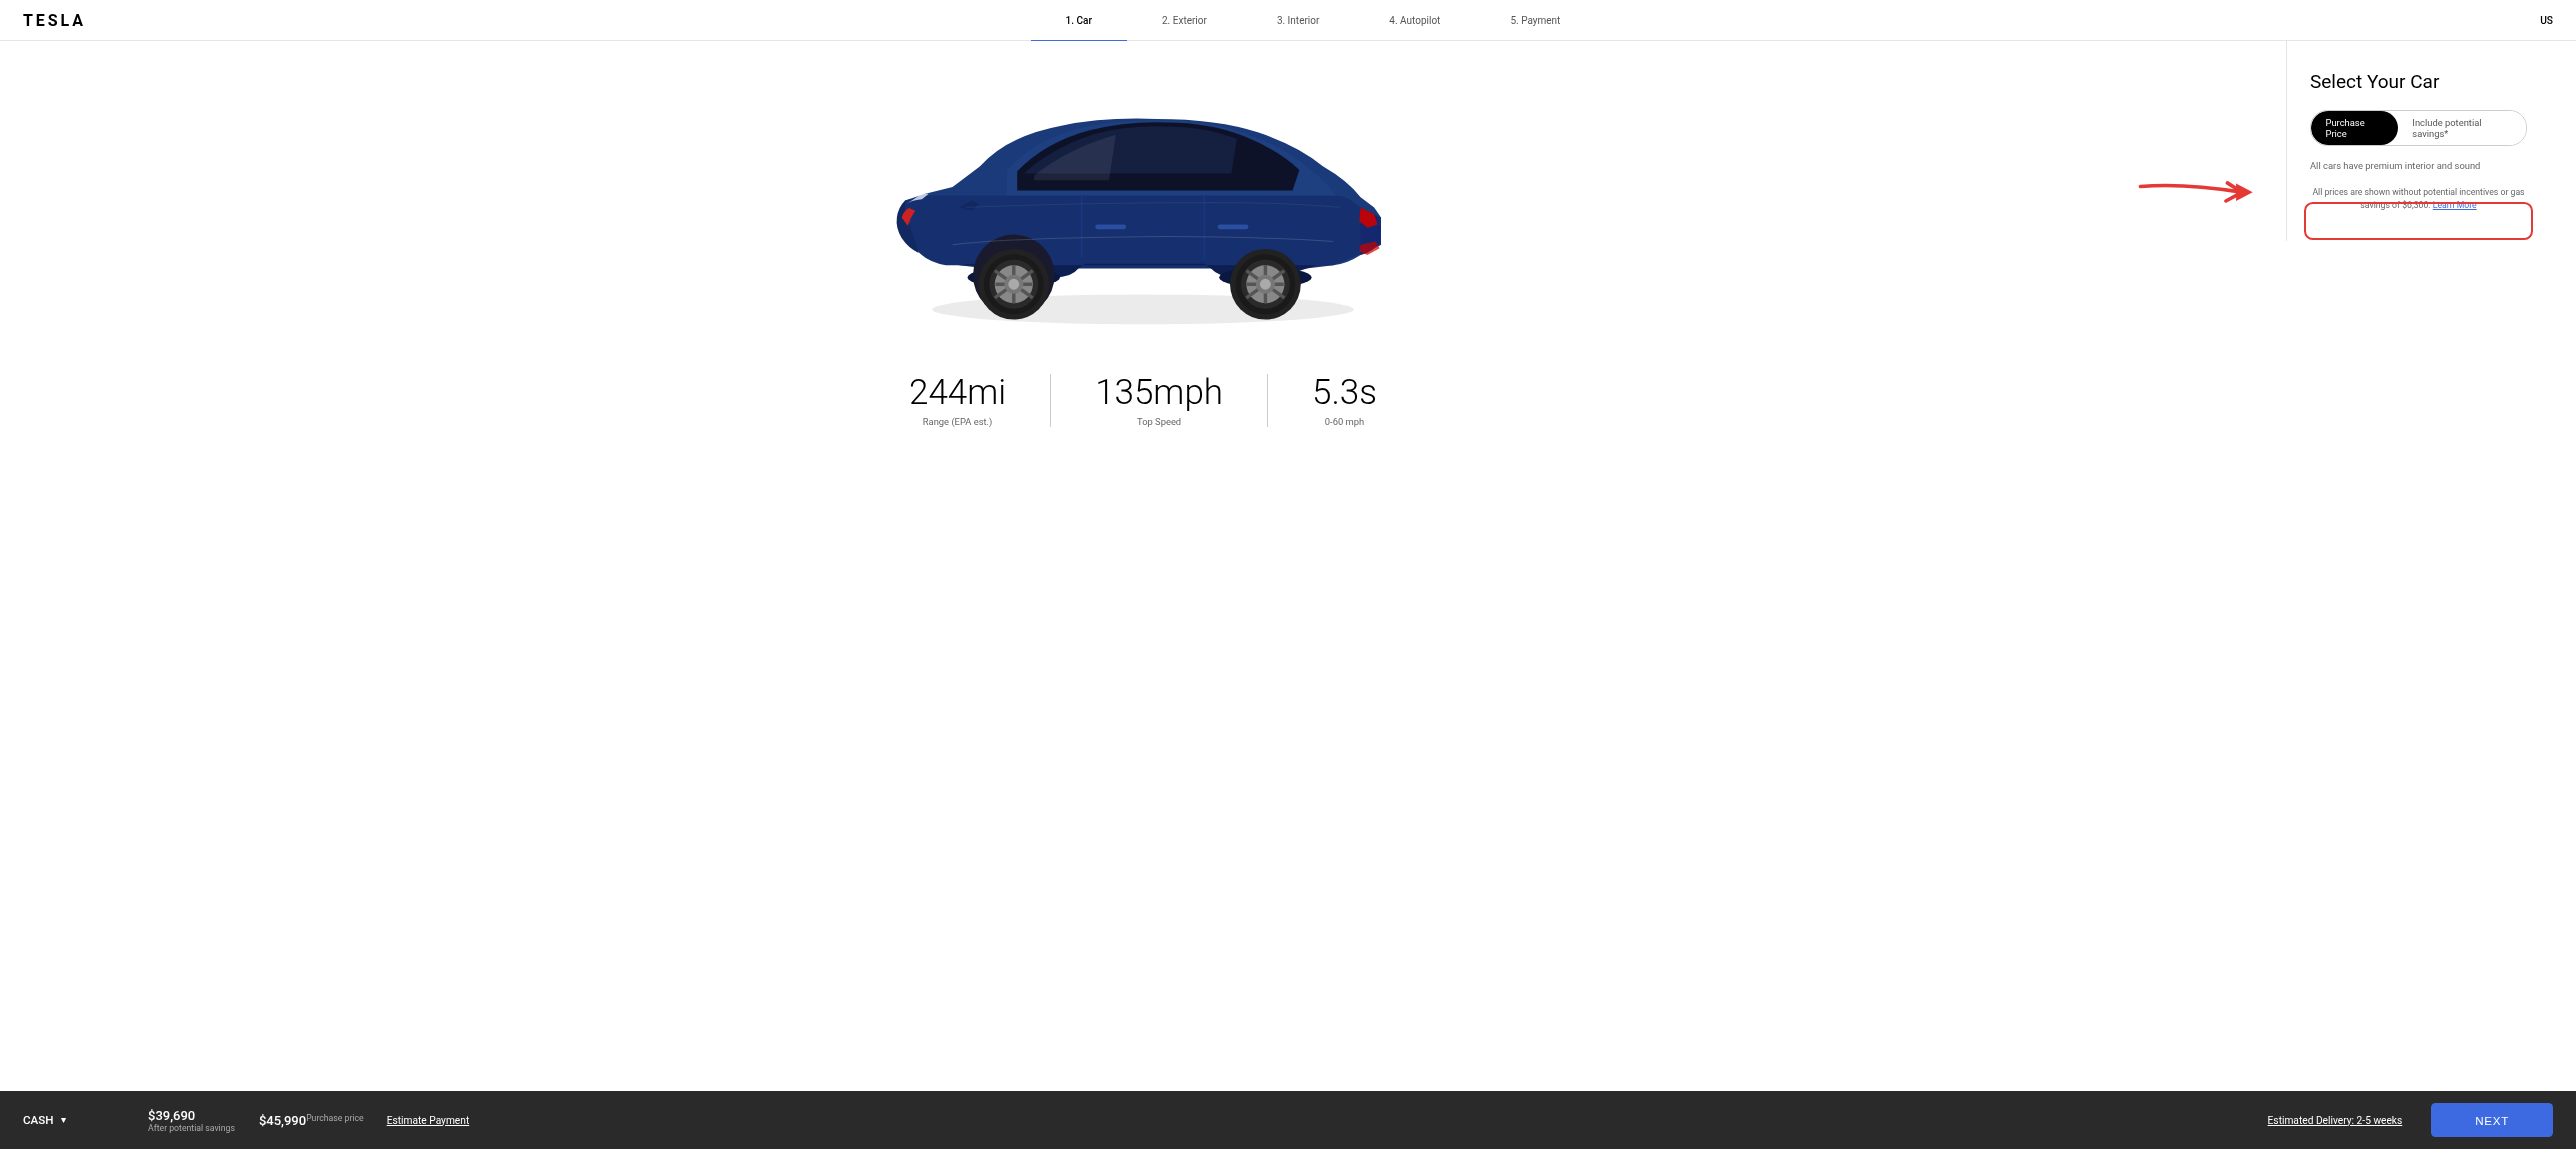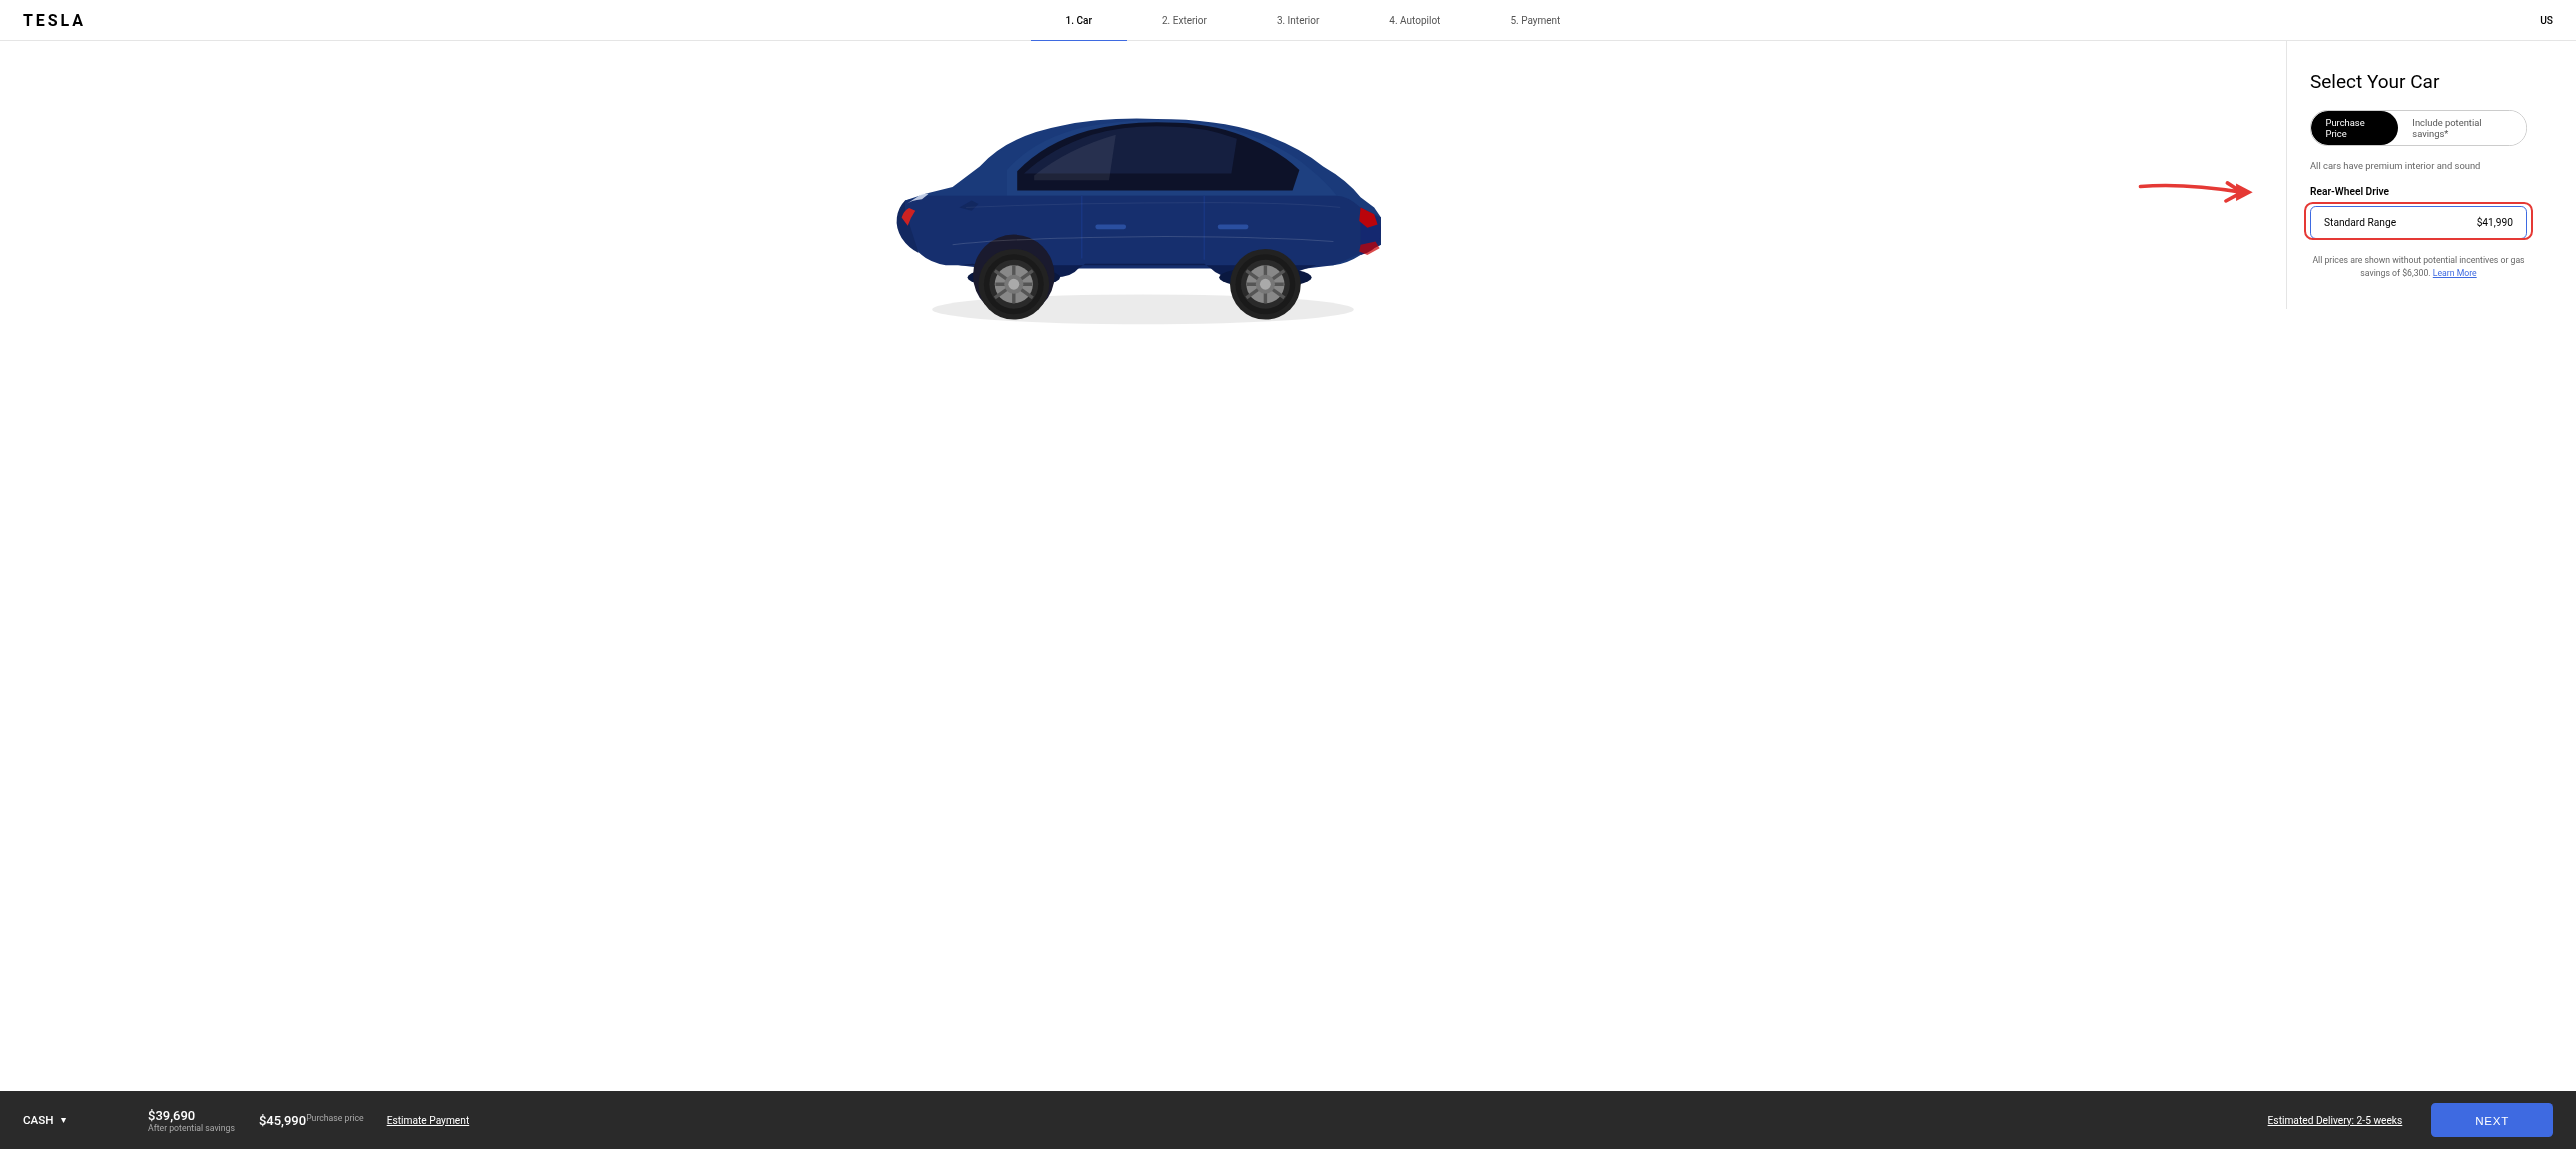--- a/index.html
+++ b/index.html
@@ -359,20 +359,34 @@
 
         <path d="M 240 148 Q 290 108 360 88 L 350 155 L 240 155 Z" fill="white" opacity="0.08"></path>
 
         <path d="M 130 195 L 148 185 L 158 190 L 148 200 Z" fill="#122860"></path>
 
         <path d="M 120 250 Q 200 240 400 238 Q 550 237 680 245" stroke="white" stroke-width="1.5" fill="none" opacity="0.15"></path>
         <path d="M 140 195 Q 300 188 500 188 Q 620 188 690 195" stroke="white" stroke-width="1" fill="none" opacity="0.1"></path>
       </svg>
     </div>
 
+    <div class="car-stats">
+      <div class="stat-item">
+        <div class="stat-value">244mi</div>
+        <div class="stat-label">Range (EPA est.)</div>
+      </div>
+      <div class="stat-item">
+        <div class="stat-value">135mph</div>
+        <div class="stat-label">Top Speed</div>
+      </div>
+      <div class="stat-item">
+        <div class="stat-value">5.3s</div>
+        <div class="stat-label">0-60 mph</div>
+      </div>
+    </div>
   </div>
 
   <div style="position:relative; width:290px; flex-shrink:0;">
 
     <svg style="position:absolute; left:-160px; top:102px; pointer-events:none; z-index:10;" width="181" height="87" viewBox="0 0 250 120">
 
       <path d="M 20 60 Q 80 55 160 68 L 140 55 M 160 68 L 138 80" stroke="#e53935" stroke-width="5" fill="none" stroke-linecap="round" stroke-linejoin="round"></path>
 
       <polygon points="175,68 152,56 152,80" fill="#e53935"></polygon>
     </svg>
@@ -381,27 +395,20 @@
 
       <div class="config-title">Select Your Car</div>
 
       <div class="price-toggle">
         <div class="toggle-option active">Purchase Price</div>
         <div class="toggle-option">Include potential savings*</div>
       </div>
 
       <div class="config-subtitle">All cars have premium interior and sound</div>
 
-      <div class="drive-section">
-        <div class="drive-title">Rear-Wheel Drive</div>
-        <div class="car-option selected" style="position:relative;">
-          <span class="option-name">Standard Range</span>
-          <span class="option-price">$41,990</span>
-        </div>
-      </div>
 
 
       <div style="position:absolute; left:17.4px; top:161px; right:17.4px; height:38px; border:2.2px solid #e53935; border-radius:8.7px; pointer-events:none;"></div>
 
       <div class="incentive-note">
         <span>All prices are shown without potential incentives or gas savings of $6,300.</span>
         <a href="#">Learn More</a>
       </div>
 
     </div>

